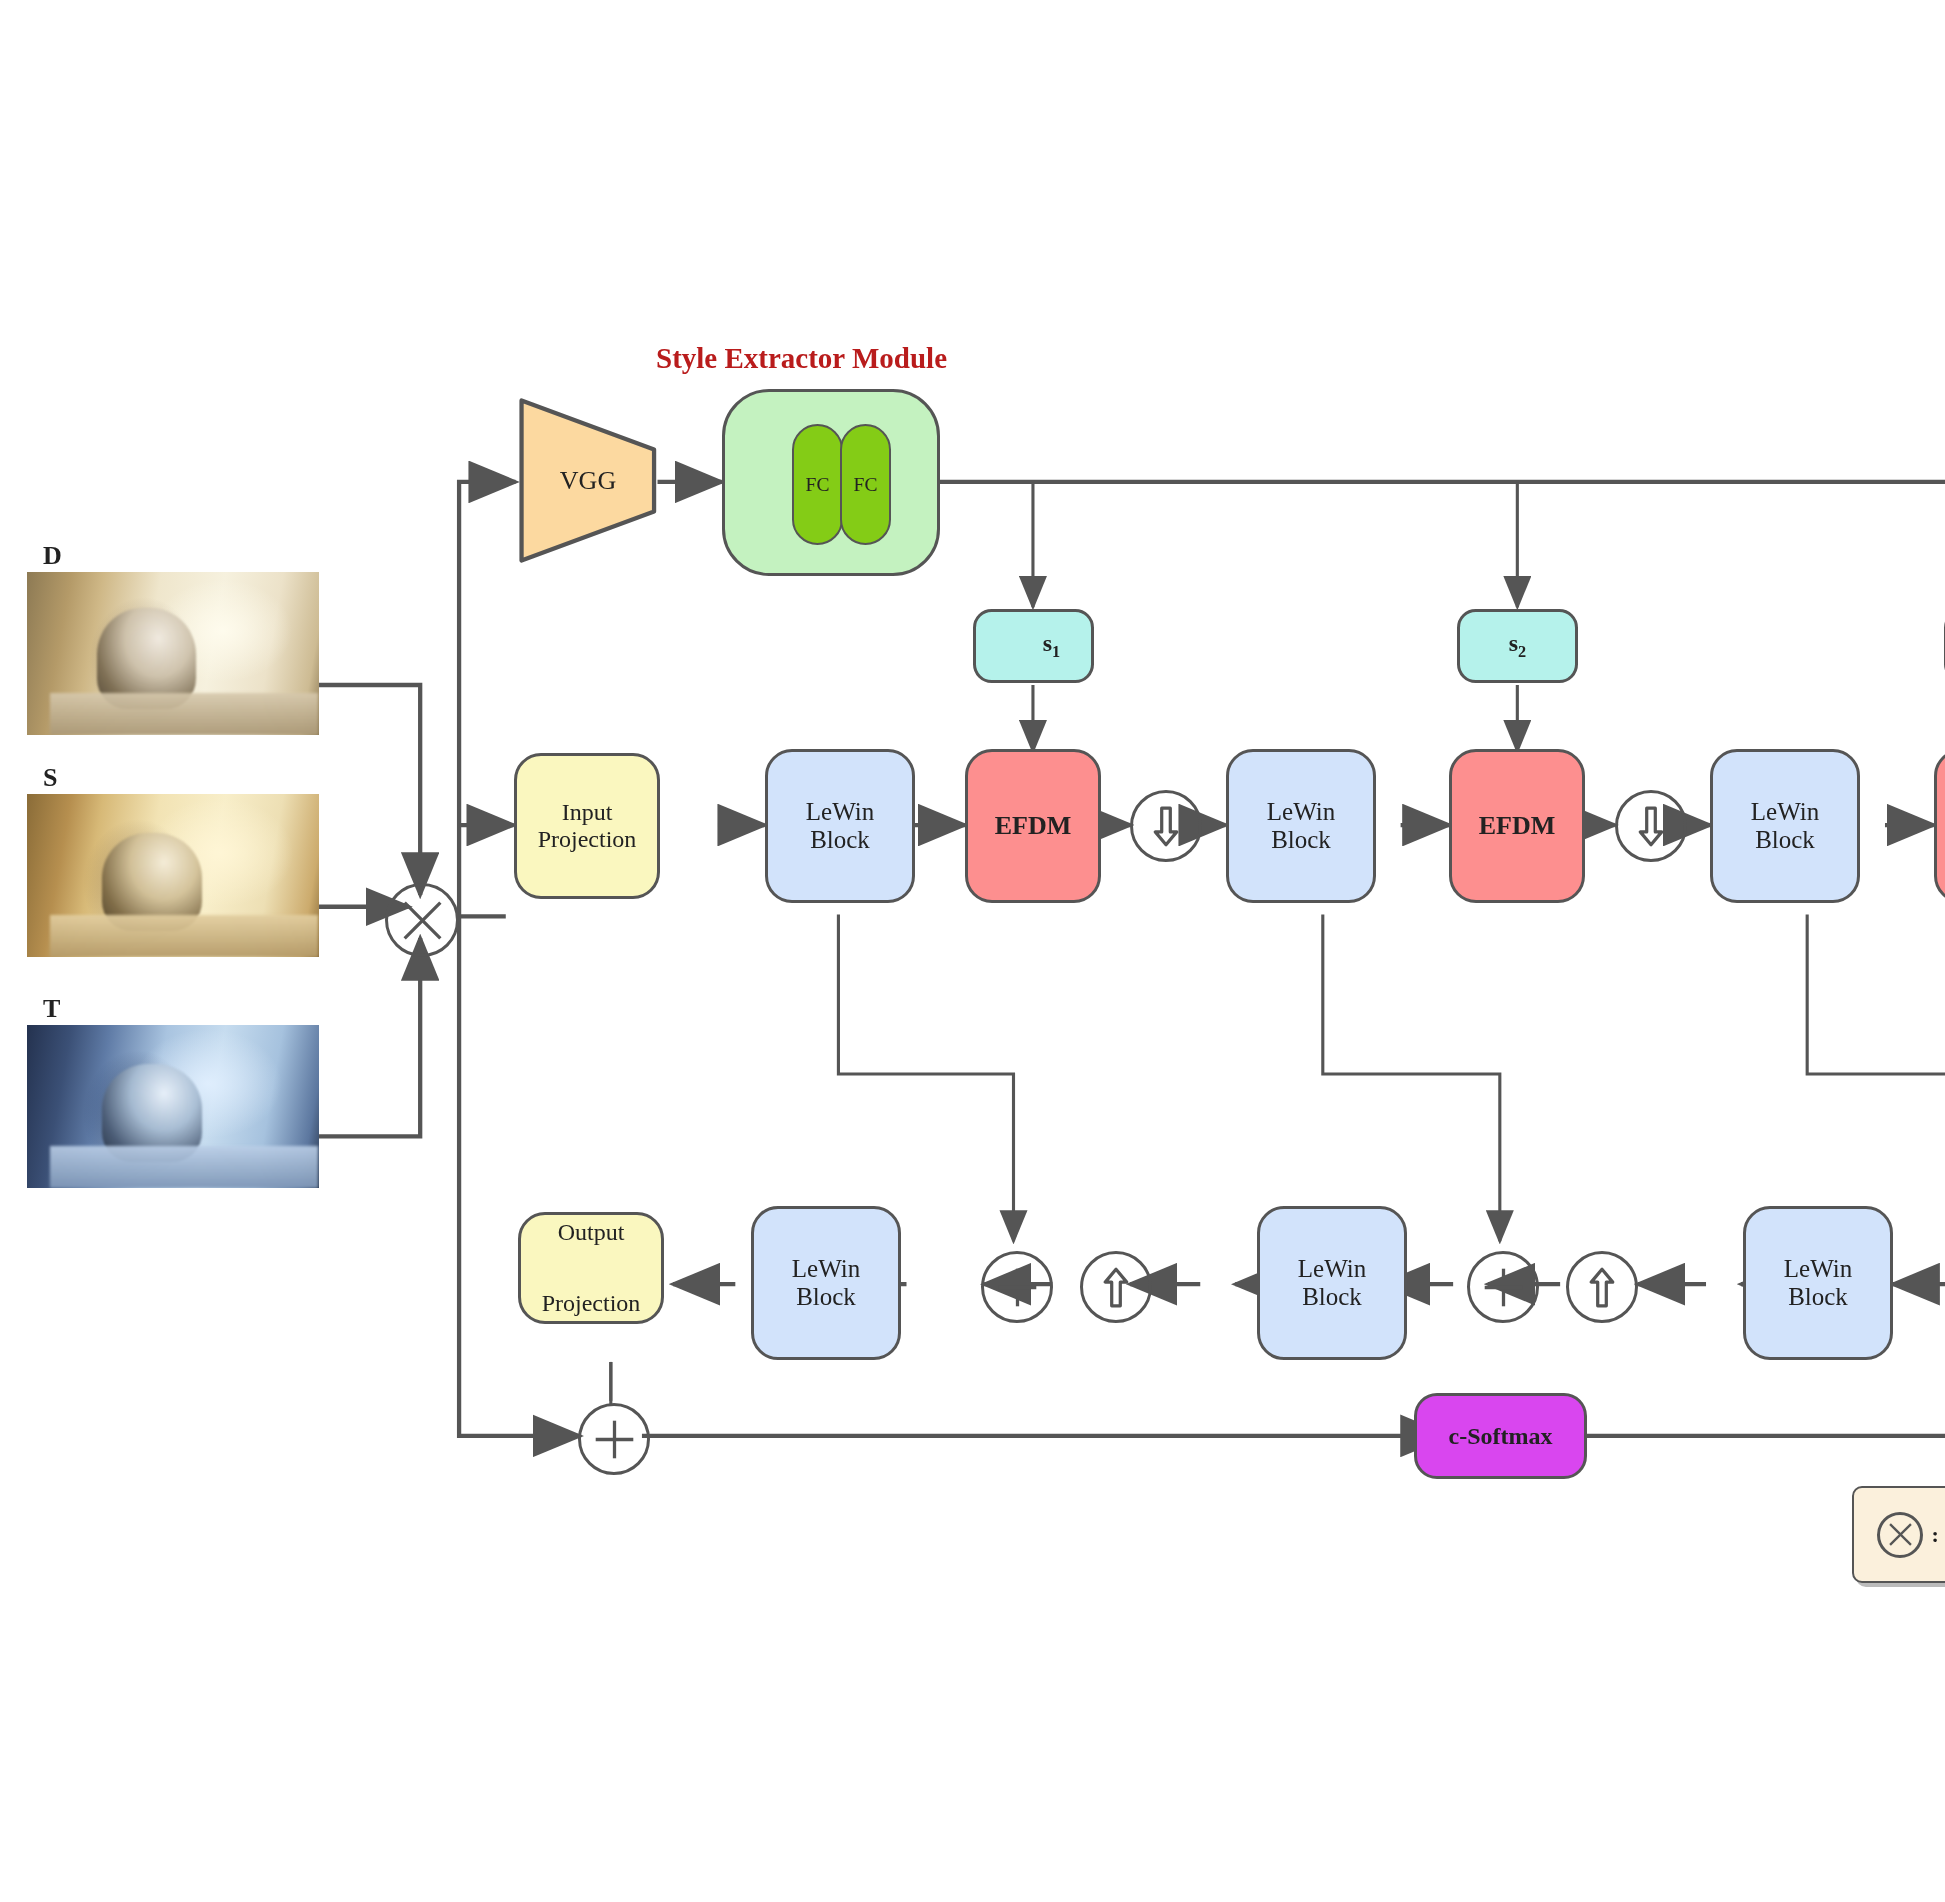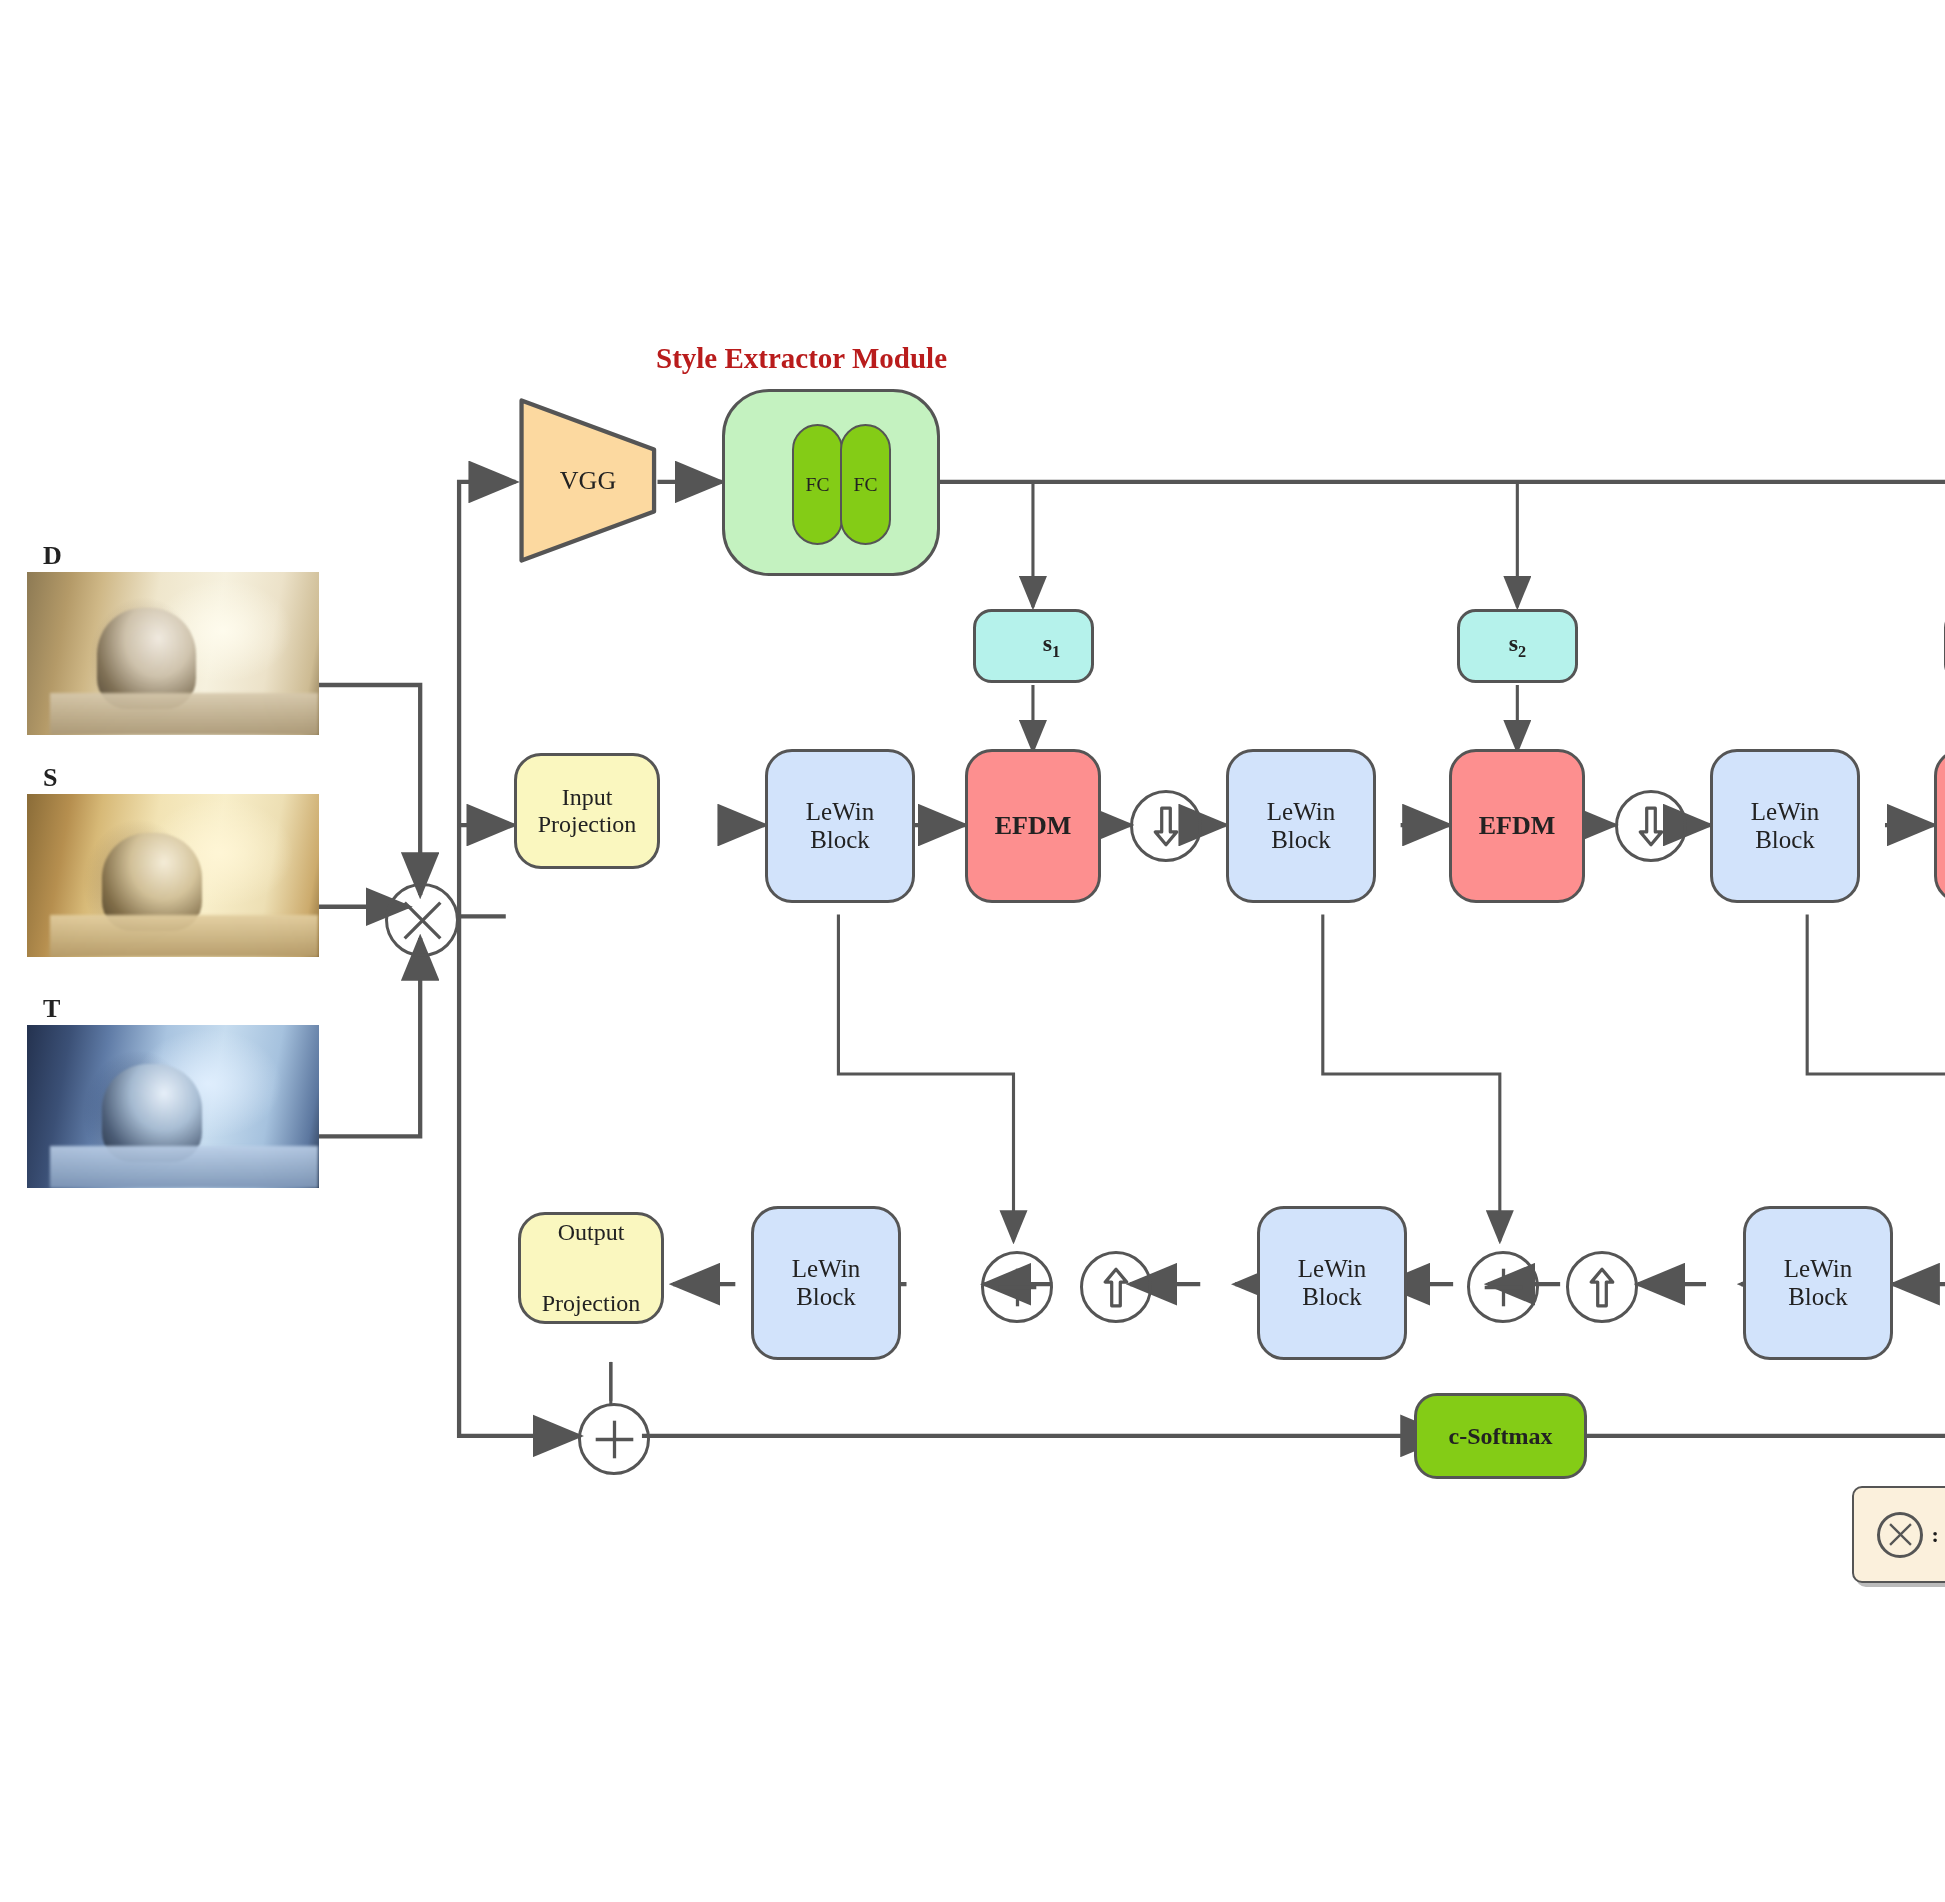--- a/index.html
+++ b/index.html
@@ -10,21 +10,21 @@
   .node{position:absolute;display:flex;align-items:center;justify-content:center;
         text-align:center;box-sizing:border-box;border:3.5px solid #555555;color:#222;
         line-height:1.12;}
   .node .lbl{display:block;}
 
   .n-proj{background:#FAF7BF;border-radius:27px;font-size:24px;}
   .n-lewin{background:#D2E3FB;border-radius:27px;font-size:25px;}
   .n-efdm{background:#FD8F8F;border-radius:27px;font-size:26px;font-weight:bold;}
   .n-style{background:#C4F2C0;border-radius:47px;}
   .n-s{background:#B5F2EB;border-radius:18.7px;font-size:24px;font-weight:bold;}
-  .n-softmax{background:#84cc16;border-radius:23px;font-size:24px;font-weight:bold;}
+  .n-softmax{background:#d946ef;border-radius:23px;font-size:24px;font-weight:bold;}
   .n-fc{position:absolute;background:#84cc16;border:2.7px solid #555;border-radius:35px;
         display:flex;align-items:center;justify-content:center;font-size:19.5px;color:#222;}
 
   .vgg{position:absolute;}
   .vgg .vtext{position:absolute;left:0;top:0;width:100%;height:100%;display:flex;
         align-items:center;justify-content:center;font-size:26px;font-weight:normal;color:#222;}
 
   .photo{position:absolute;overflow:hidden;}
   .imglabel{position:absolute;font-size:26px;font-weight:bold;color:#222;}
 
@@ -208,21 +208,21 @@
   <div class="node n-s" style="left:973px;top:609px;width:121px;height:74px;padding-left:36px;">
     <span>s<sub style="font-size:16.3px;">1</sub></span>
   </div>
   <div class="node n-s" style="left:1457px;top:609px;width:121px;height:74px;">
     <span>s<sub style="font-size:16.3px;">2</sub></span>
   </div>
   <div class="node n-s" style="left:1944px;top:609px;width:121px;height:74px;">
     
   </div>
 
-  <div class="node n-proj" style="left:514px;top:753px;width:146px;height:116px;flex-direction:column;">
+  <div class="node n-proj" style="left:514px;top:753px;width:146px;height:146px;flex-direction:column;">
     <span class="lbl">Input</span>
     <span class="lbl">Projection</span>
   </div>
 
   <div class="node n-lewin" style="left:765px;top:749px;width:150px;height:154px;flex-direction:column;">
     <span class="lbl">LeWin</span>
     <span class="lbl">Block</span>
   </div>
   <div class="node n-efdm" style="left:965px;top:749px;width:136px;height:154px;">
     <span>EFDM</span>

